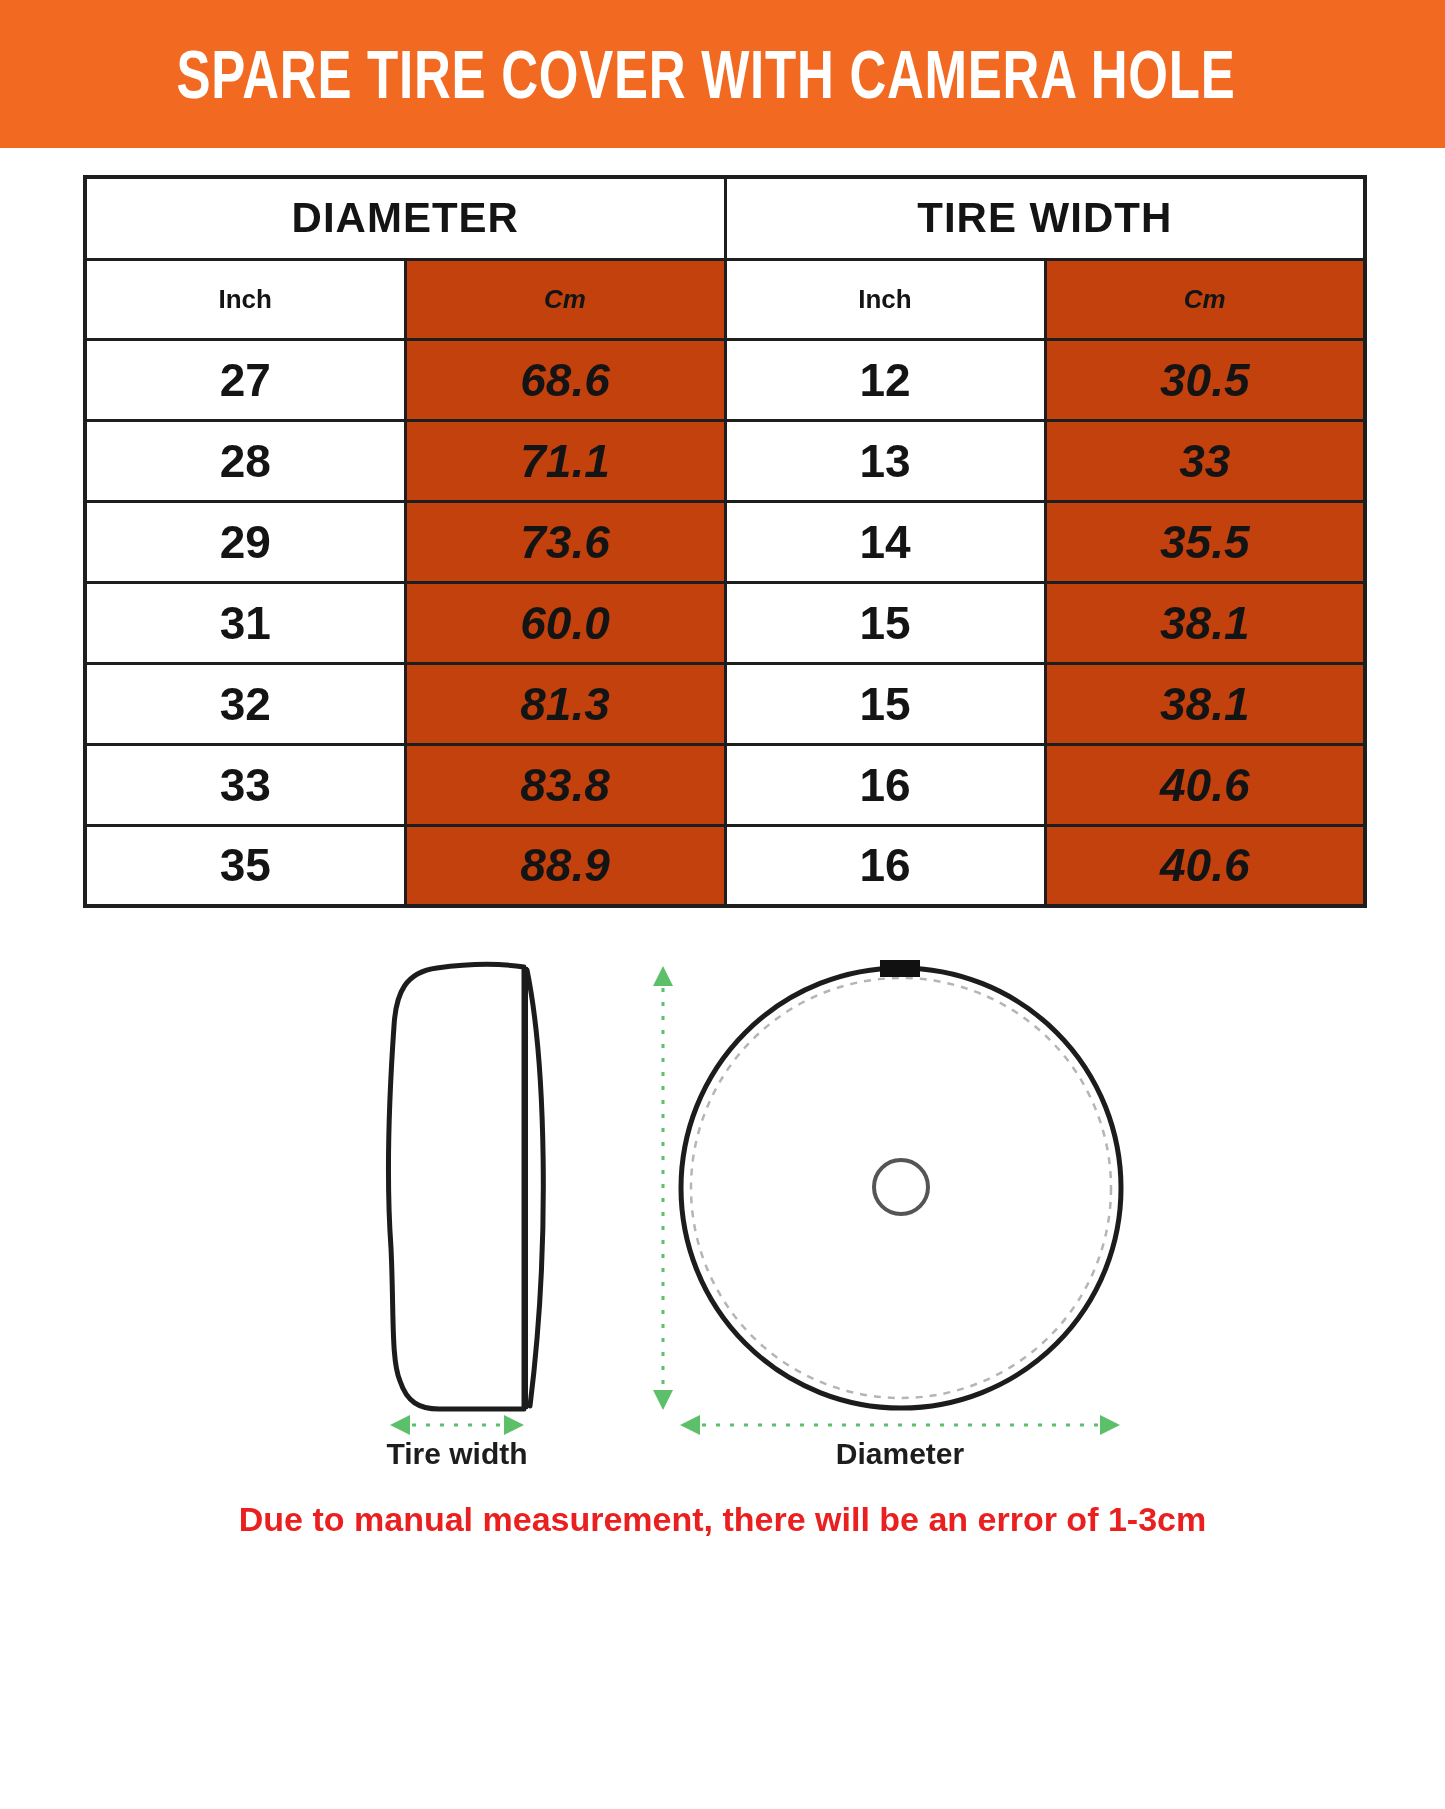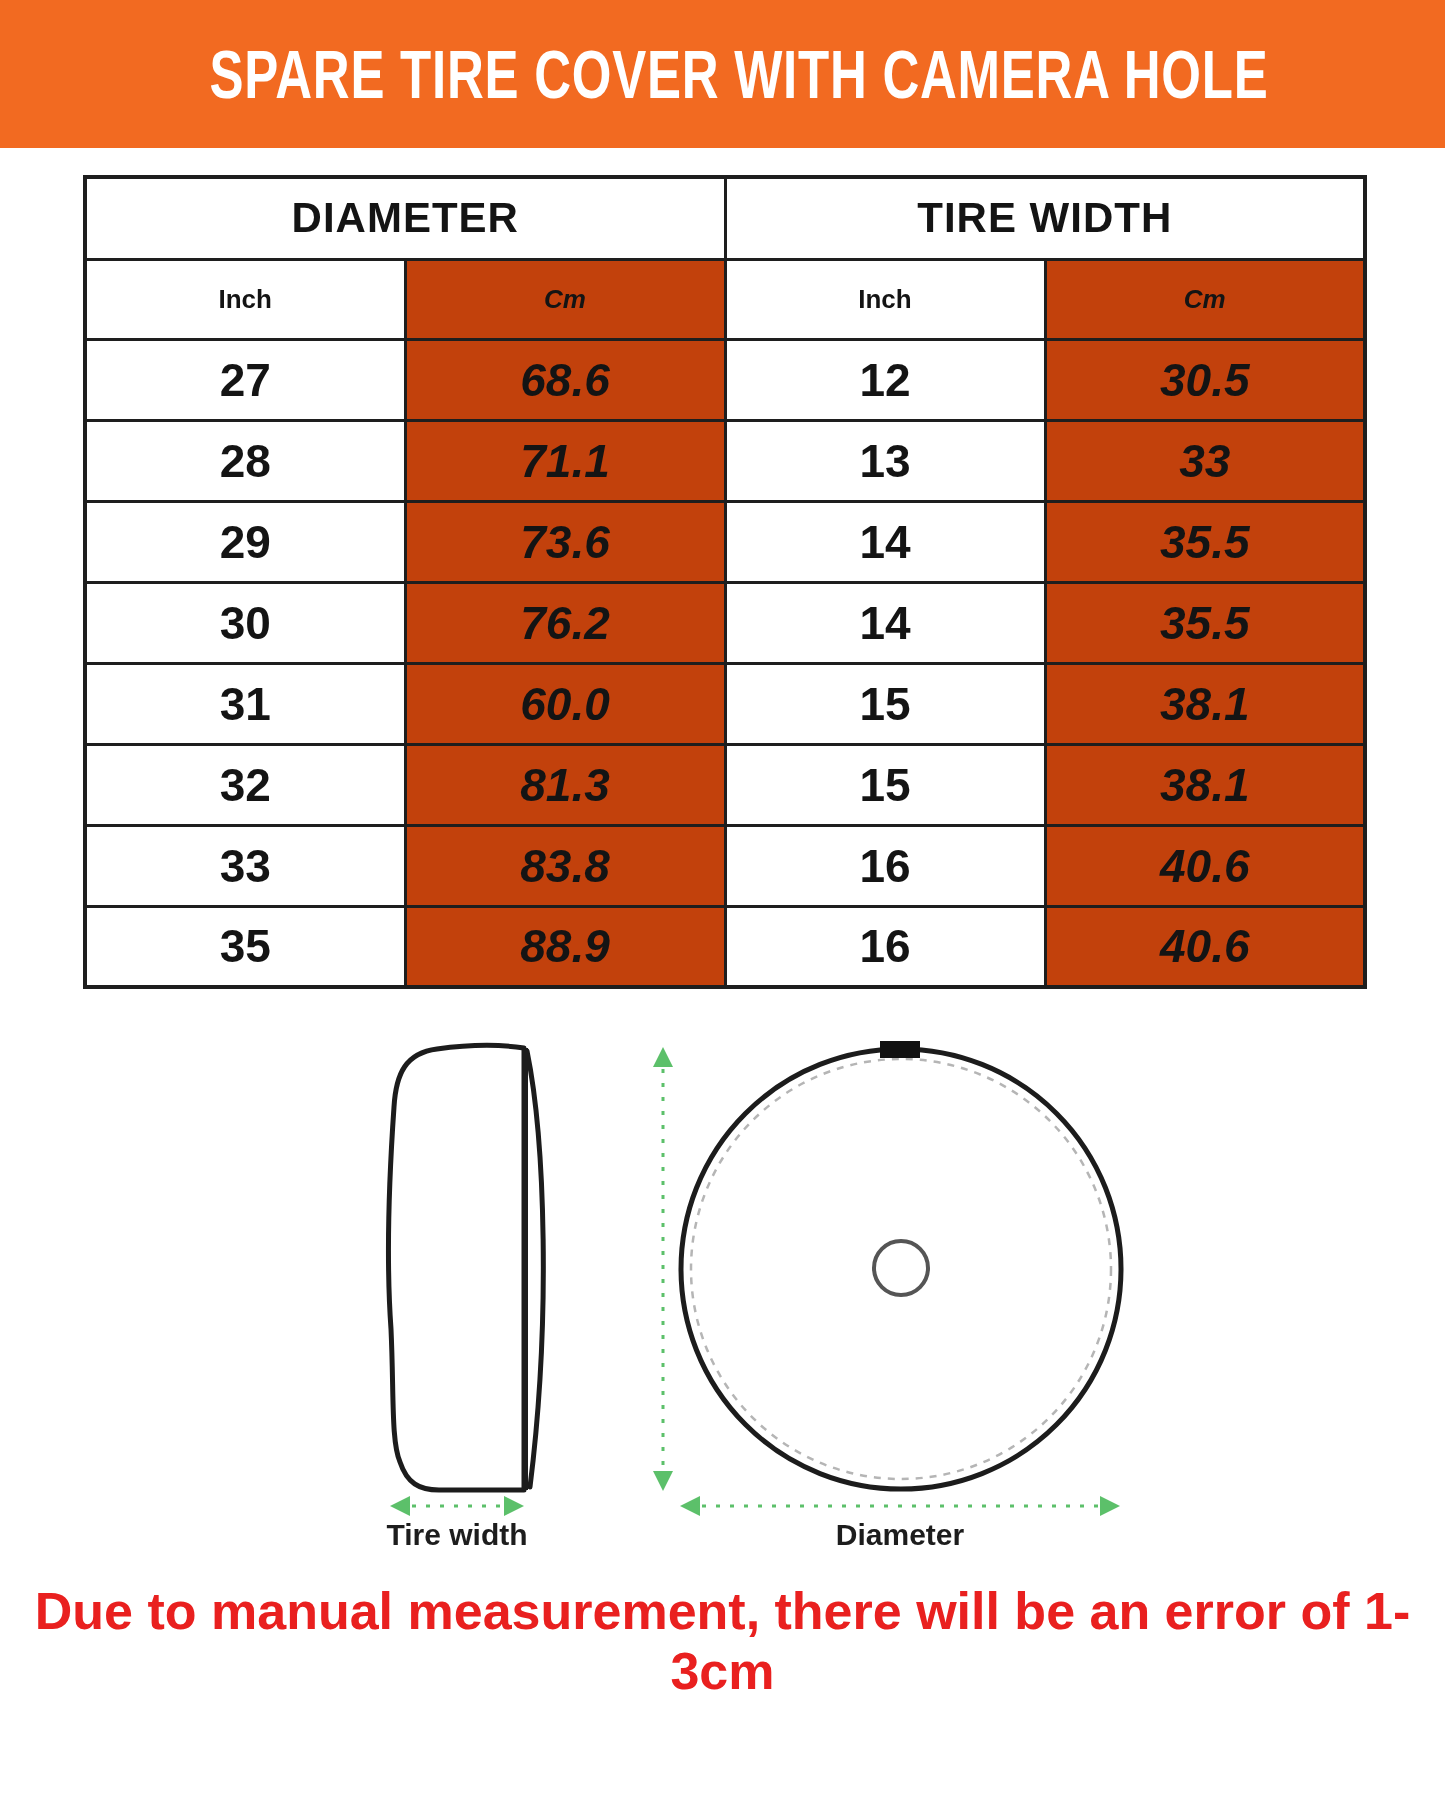--- a/index.html
+++ b/index.html
@@ -14,21 +14,21 @@
     height: 1809px;
     background: #ffffff;
     overflow: hidden;
   }
   .banner {
     width: 100%;
     height: 148px;
     background: #f26a21;
     display: flex;
     align-items: center;
-    justify-content: flex-end;
+    justify-content: flex-start;
   }
   .banner-title {
     margin: 0;
     color: #ffffff;
     font-size: 68px;
     font-weight: 800;
     letter-spacing: 1px;
     white-space: nowrap;
     transform: scaleX(0.75);
     transform-origin: center center;
@@ -73,21 +73,21 @@
   }
   svg.diagram text {
     font-family: "Liberation Sans", sans-serif;
     font-size: 30px;
     font-weight: 700;
     fill: #1d1d1d;
   }
   .footnote {
     margin-top: 12px;
     text-align: center;
-    font-size: 52px;
+    font-size: 34px;
     font-weight: 700;
     color: #e9201f;
     letter-spacing: 0px;
   }
 </style>
 </head>
 <body>
 
 <div class="page">
 
@@ -127,26 +127,20 @@
         <td class="c-inch">13</td>
         <td class="c-cm">33</td>
       </tr>
       <tr>
         <td class="c-inch">29</td>
         <td class="c-cm">73.6</td>
         <td class="c-inch">14</td>
         <td class="c-cm">35.5</td>
       </tr>
       <tr>
-        <td class="c-inch">30</td>
-        <td class="c-cm">76.2</td>
-        <td class="c-inch">14</td>
-        <td class="c-cm">35.5</td>
-      </tr>
-      <tr>
         <td class="c-inch">31</td>
         <td class="c-cm">60.0</td>
         <td class="c-inch">15</td>
         <td class="c-cm">38.1</td>
       </tr>
       <tr>
         <td class="c-inch">32</td>
         <td class="c-cm">81.3</td>
         <td class="c-inch">15</td>
         <td class="c-cm">38.1</td>

